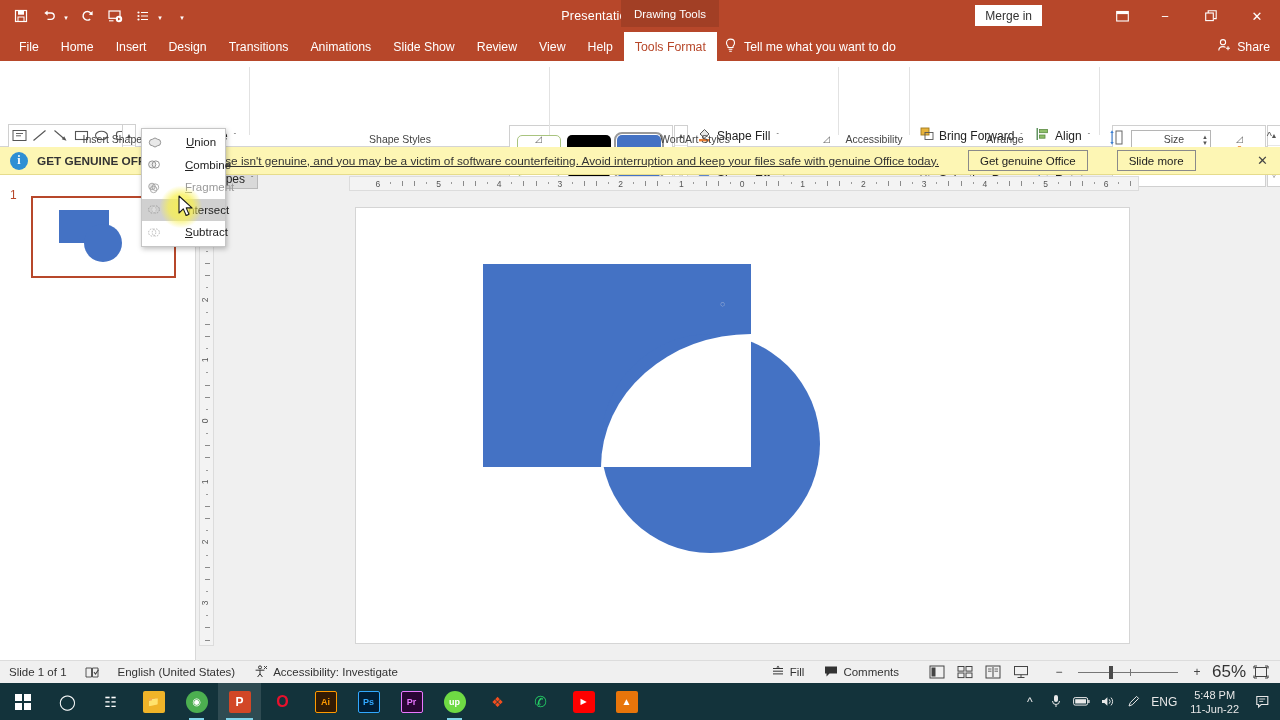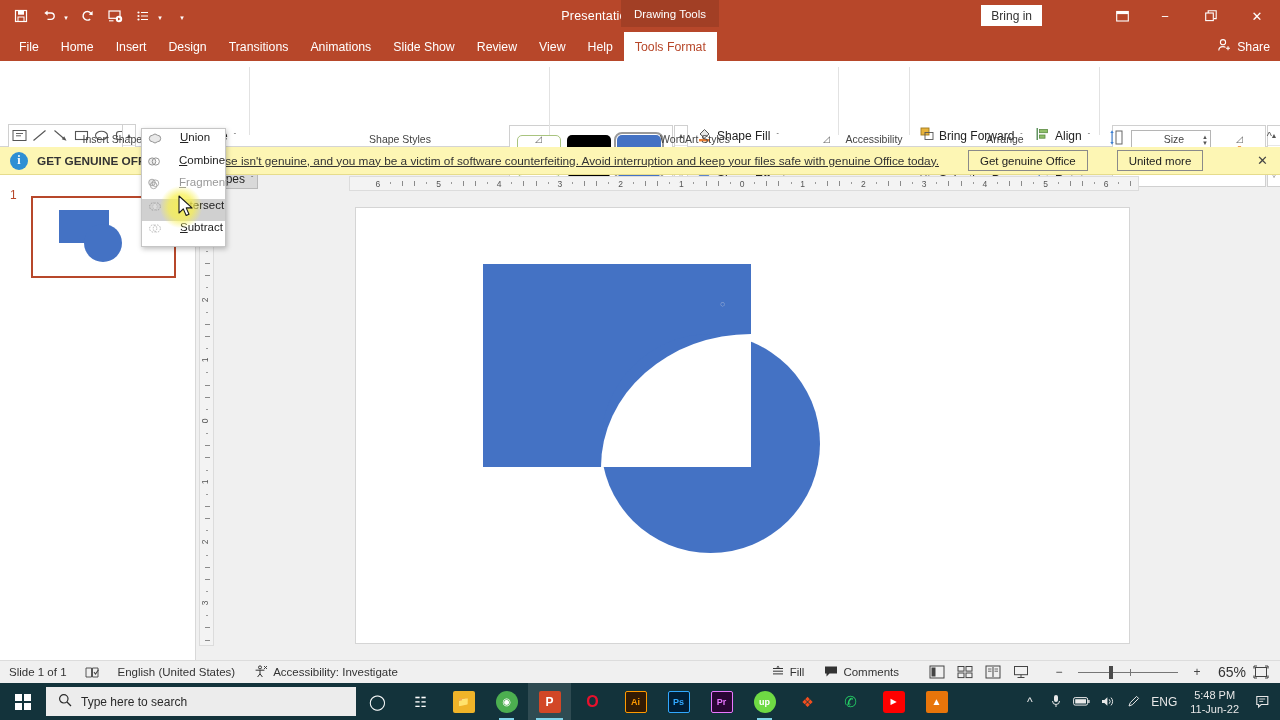--- a/index.html
+++ b/index.html
@@ -127,21 +127,21 @@
   .dlg-launch { position: absolute; bottom: 3px; font-size: 9px; color: #666; }
   .ribbon-collapse { position: absolute; right: 8px; bottom: 4px; font-size: 11px; color: #555; }
 
   
   .dropdown {
     position: absolute; left: 141px; top: 128px; width: 85px; z-index: 60;
     background: #fff; border: 1px solid #c6c6c6; box-shadow: 1px 2px 5px rgba(0,0,0,.25);
     padding: 2px 0;
   }
   .dd-item {
-    height: 22.5px; display: flex; gap: 18px; padding-left: 5px;
+    height: 22.5px; display: flex; align-items: center; gap: 24px; padding-left: 5px;
     font-size: 11.5px; color: #222;
   }
   .dd-item.disabled { color: #9a9a9a; }
   .dd-item.sel { background: #d0d0d0; }
   .dd-ico { width: 15px; height: 15px; display: flex; align-items: center; justify-content: center; }
   .u-line { text-decoration: underline; }
 
   .cursor-glow {
     position: absolute; left: 160px; top: 186px; width: 42px; height: 42px;
     background: radial-gradient(circle, rgba(248,240,80,.92) 0%, rgba(248,240,80,.72) 42%, rgba(248,240,80,0) 72%);
@@ -227,21 +227,21 @@
     background: #f0f0f0; border-top: 1px solid #dcdcdc;
     display: flex; align-items: center; font-size: 11.5px; color: #333;
   }
   .sb-item { display: flex; align-items: center; gap: 5px; padding: 0 9px; white-space: nowrap; }
   .sb-right { position: absolute; right: 6px; display: flex; align-items: center; gap: 2px; }
   .view-btn { width: 26px; height: 20px; display: flex; align-items: center; justify-content: center; font-size: 12px; color: #444; }
   .zoom-slider { position: relative; width: 100px; height: 20px; display: flex; align-items: center; margin: 0 4px; }
   .zs-track { position: absolute; left: 0; right: 0; height: 1px; background: #767676; }
   .zs-mid { position: absolute; left: 52px; width: 1px; height: 7px; background: #767676; }
   .zs-thumb { position: absolute; left: 31px; width: 4px; height: 13px; background: #4a4a4a; }
-  .zoom-pct { width: 34px; text-align: right; font-size: 14px; }
+  .zoom-pct { width: 34px; text-align: right; font-size: 17px; }
 
   
   .taskbar {
     position: absolute; left: 0; top: 683px; width: 1280px; height: 37px;
     background: #13333b; display: flex; align-items: center;
   }
   .start { width: 46px; height: 37px; display: flex; align-items: center; justify-content: center; }
   .start-logo { width: 16px; height: 16px; display: grid; grid-template-columns: 1fr 1fr; grid-template-rows: 1fr 1fr; gap: 2px; }
   .start-logo i { background: #fff; display: block; }
   .tb-search {
@@ -302,21 +302,21 @@
             <circle cx="2.5" cy="7" r="1.1" fill="#fff"></circle>
             <circle cx="2.5" cy="10.5" r="1.1" fill="#fff"></circle>
             <path d="M5 3.5H12M5 7H12M5 10.5H12" stroke="#fff" stroke-width="1.2"></path>
           </svg>
       </div>
       <div class="qat-caret">▾</div>
       <div class="qat-caret" style="margin-left:8px">▾</div>
     </div>
 
     <div class="drawing-tools">Drawing Tools</div>
-    <div class="signin">Bring in</div>
+    <div class="signin">Merge in</div>
 
     <div class="wincontrols">
       <div class="wc ribbon-opt">
         <svg width="13" height="13" viewBox="0 0 13 13">
             <rect x="0.7" y="1.5" width="11.6" height="9.5" fill="none" stroke="#fff" stroke-width="1.1"></rect>
             <rect x="0.7" y="1.5" width="11.6" height="2.6" fill="#fff"></rect>
           </svg>
       </div>
       <div class="wc">−</div>
       <div class="wc">
@@ -335,20 +335,29 @@
       <div class="tab">Home</div>
       <div class="tab">Insert</div>
       <div class="tab">Design</div>
       <div class="tab">Transitions</div>
       <div class="tab">Animations</div>
       <div class="tab">Slide Show</div>
       <div class="tab">Review</div>
       <div class="tab">View</div>
       <div class="tab">Help</div>
       <div class="tab active">Tools Format</div>
+    </div>
+    <div class="tellme">
+      <span>
+        <svg width="13" height="15" viewBox="0 0 13 15">
+            <path d="M6.5 1.1c-2.3 0-4 1.7-4 3.8 0 1.6 1 2.6 1.5 3.5v1.1h5V8.4c.5-.9 1.5-1.9 1.5-3.5 0-2.1-1.7-3.8-4-3.8z" fill="none" stroke="#fff" stroke-width="1.1"></path>
+            <path d="M4.6 11.3h3.8M5.2 13.2h2.6" stroke="#fff" stroke-width="1.1"></path>
+          </svg>
+      </span>
+      <span>Tell me what you want to do</span>
     </div>
     <div class="share">
       <span>
         <svg width="15" height="14" viewBox="0 0 15 14">
             <circle cx="6" cy="4.2" r="2.6" fill="none" stroke="#fff" stroke-width="1.1"></circle>
             <path d="M1.8 12.6c0-2.4 1.9-4 4.2-4 1 0 1.9.3 2.6.8" fill="none" stroke="#fff" stroke-width="1.1"></path>
             <path d="M11 8.2v4M9 10.2h4" stroke="#fff" stroke-width="1.1"></path>
           </svg>
       </span>
       <span>Share</span>
@@ -648,21 +657,21 @@
     </div>
 
     <div class="ribbon-collapse">^</div>
   </div>
 
   <div class="banner">
     <span class="banner-ico">i</span>
     <b>GET GENUINE OFFICE</b>
     <span class="banner-text">Your license isn't genuine, and you may be a victim of software counterfeiting. Avoid interruption and keep your files safe with genuine Office today.</span>
     <span class="banner-btn" style="margin-left:20px">Get genuine Office</span>
-    <span class="banner-btn" style="margin-left:20px">United more</span>
+    <span class="banner-btn" style="margin-left:20px">Slide more</span>
     <span class="banner-close">✕</span>
   </div>
 
   <div class="slide-pane">
     <div class="thumb-num">1</div>
   </div>
   <div class="thumb" style="left:31px; top:196px;">
     <div class="thumb-rect"></div>
     <div class="thumb-circ"></div>
   </div>
@@ -914,29 +923,20 @@
 
   <div class="taskbar">
     <div class="start">
       <span class="start-logo">
           <i></i>
           <i></i>
           <i></i>
           <i></i>
         </span>
     </div>
-    <div class="tb-search">
-      <span>
-        <svg width="14" height="14" viewBox="0 0 14 14">
-            <circle cx="5.8" cy="5.8" r="4.2" fill="none" stroke="#2a2a2a" stroke-width="1.2"></circle>
-            <path d="M9 9 L13 13" stroke="#2a2a2a" stroke-width="1.2"></path>
-          </svg>
-      </span>
-      <span>Type here to search</span>
-    </div>
     <div class="tb-apps">
       <div class="tb-app">
           <span class="ic" style="color:#fff;font-size:15px">◯</span>
         </div>
       <div class="tb-app">
           <span class="ic" style="color:#fff;font-size:14px">☷</span>
         </div>
       <div class="tb-app">
           <span class="ic" style="background:#f0b429;color:#7a5200;font-size:10px">📁</span>
         </div>

